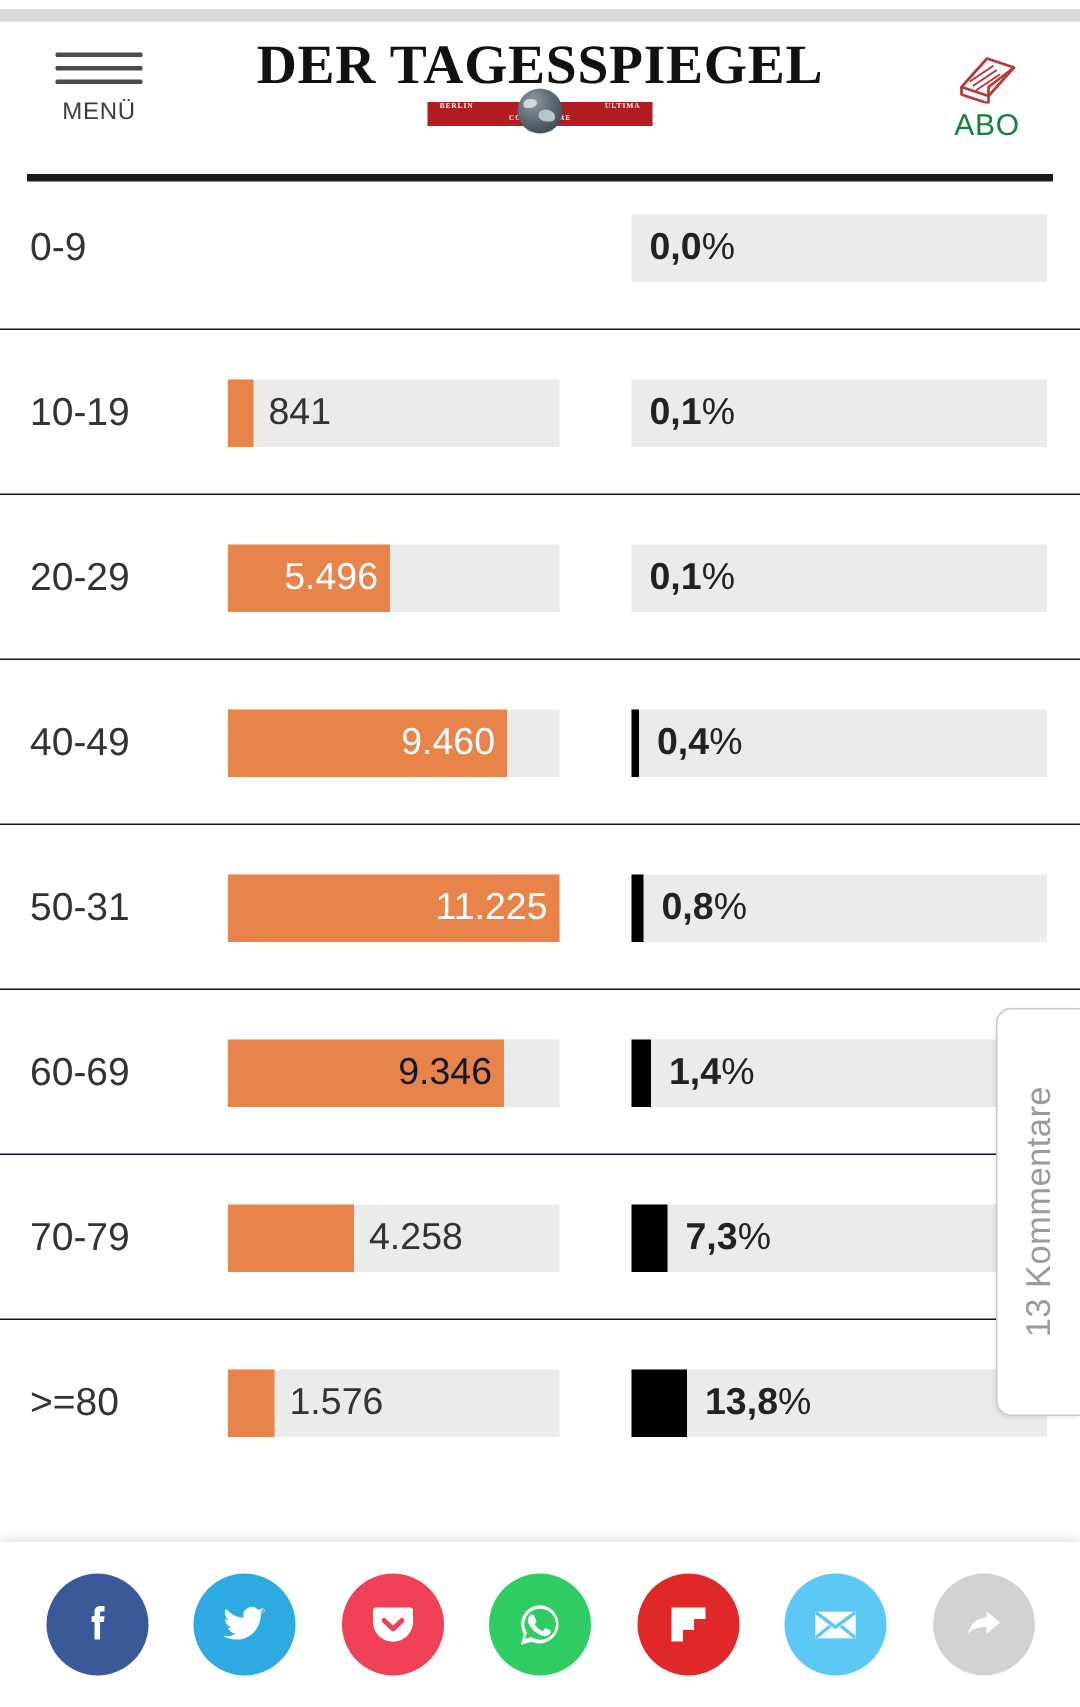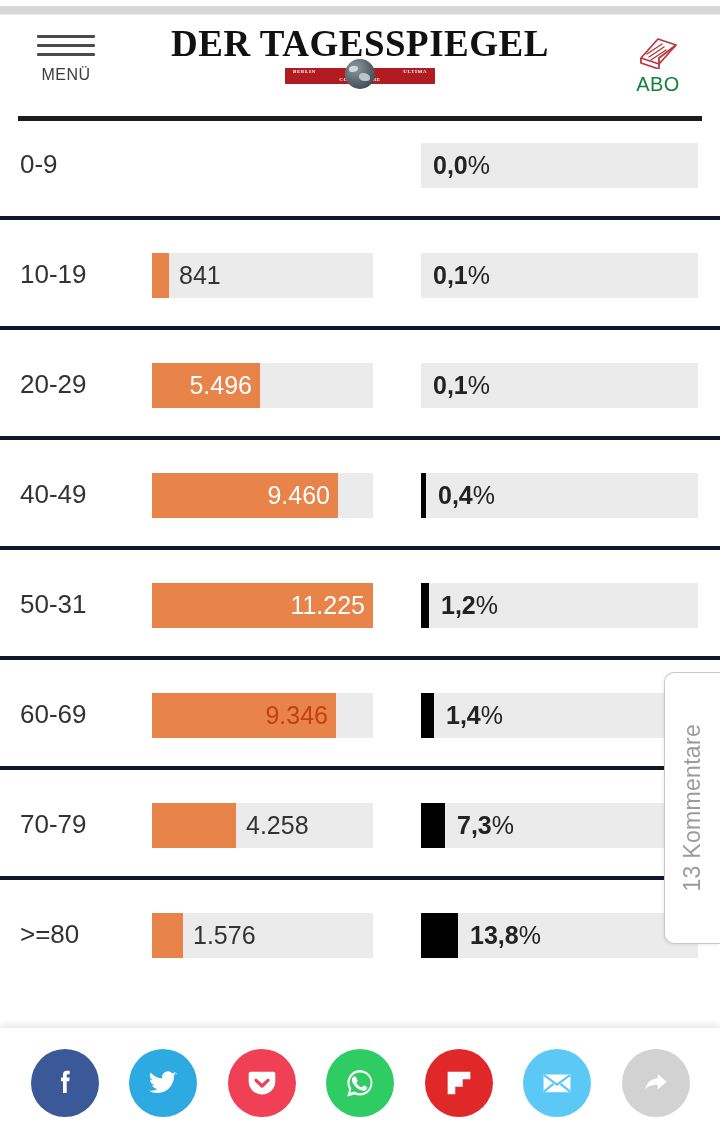--- a/index.html
+++ b/index.html
@@ -94,21 +94,21 @@
     position: absolute; left: 18px; top: 101px; width: 684px; height: 5px;
     background: #1c1c1c;
   }
 
   
   .chart {
     position: absolute; left: 0; top: 110px; width: 720px; height: 910px;
   }
   .row {
     position: relative; width: 720px; height: 110px;
-    border-bottom: 4px solid #0f172a;
+    border-bottom: 1px solid #0f172a;
   }
   .row:last-child { border-bottom: none; }
   .row-inner {
     position: absolute; left: 0; top: 0; width: 720px; height: 110px;
     display: flex; align-items: center;
   }
   .cat {
     position: absolute; left: 20px; width: 120px;
     font-size: 26px; color: #333; line-height: 1.28;
   }
@@ -270,30 +270,30 @@
       </div>
       <div class="row">
         <div class="row-inner">
           <div class="cat">50-31</div>
           <div class="track count">
             <div class="bar" style="width: 221px;"></div>
             <div class="bar-value" style="right: 8px; color: rgb(255, 255, 255);">11.225</div>
           </div>
           <div class="track pct">
             <div class="bar black" style="width: 8px;"></div>
-            <div class="pct-value" style="left: 20px;"><b>1,2</b><span>%</span></div>
+            <div class="pct-value" style="left: 20px;"><b>0,8</b><span>%</span></div>
           </div>
         </div>
       </div>
       <div class="row">
         <div class="row-inner">
           <div class="cat">60-69</div>
           <div class="track count">
             <div class="bar" style="width: 184px;"></div>
-            <div class="bar-value" style="right: 45px; color: #c2410c;">9.346</div>
+            <div class="bar-value" style="right: 45px; color: #0f172a;">9.346</div>
           </div>
           <div class="track pct">
             <div class="bar black" style="width: 13px;"></div>
             <div class="pct-value" style="left: 25px;"><b>1,4</b><span>%</span></div>
           </div>
         </div>
       </div>
       <div class="row">
         <div class="row-inner">
           <div class="cat">70-79</div>

